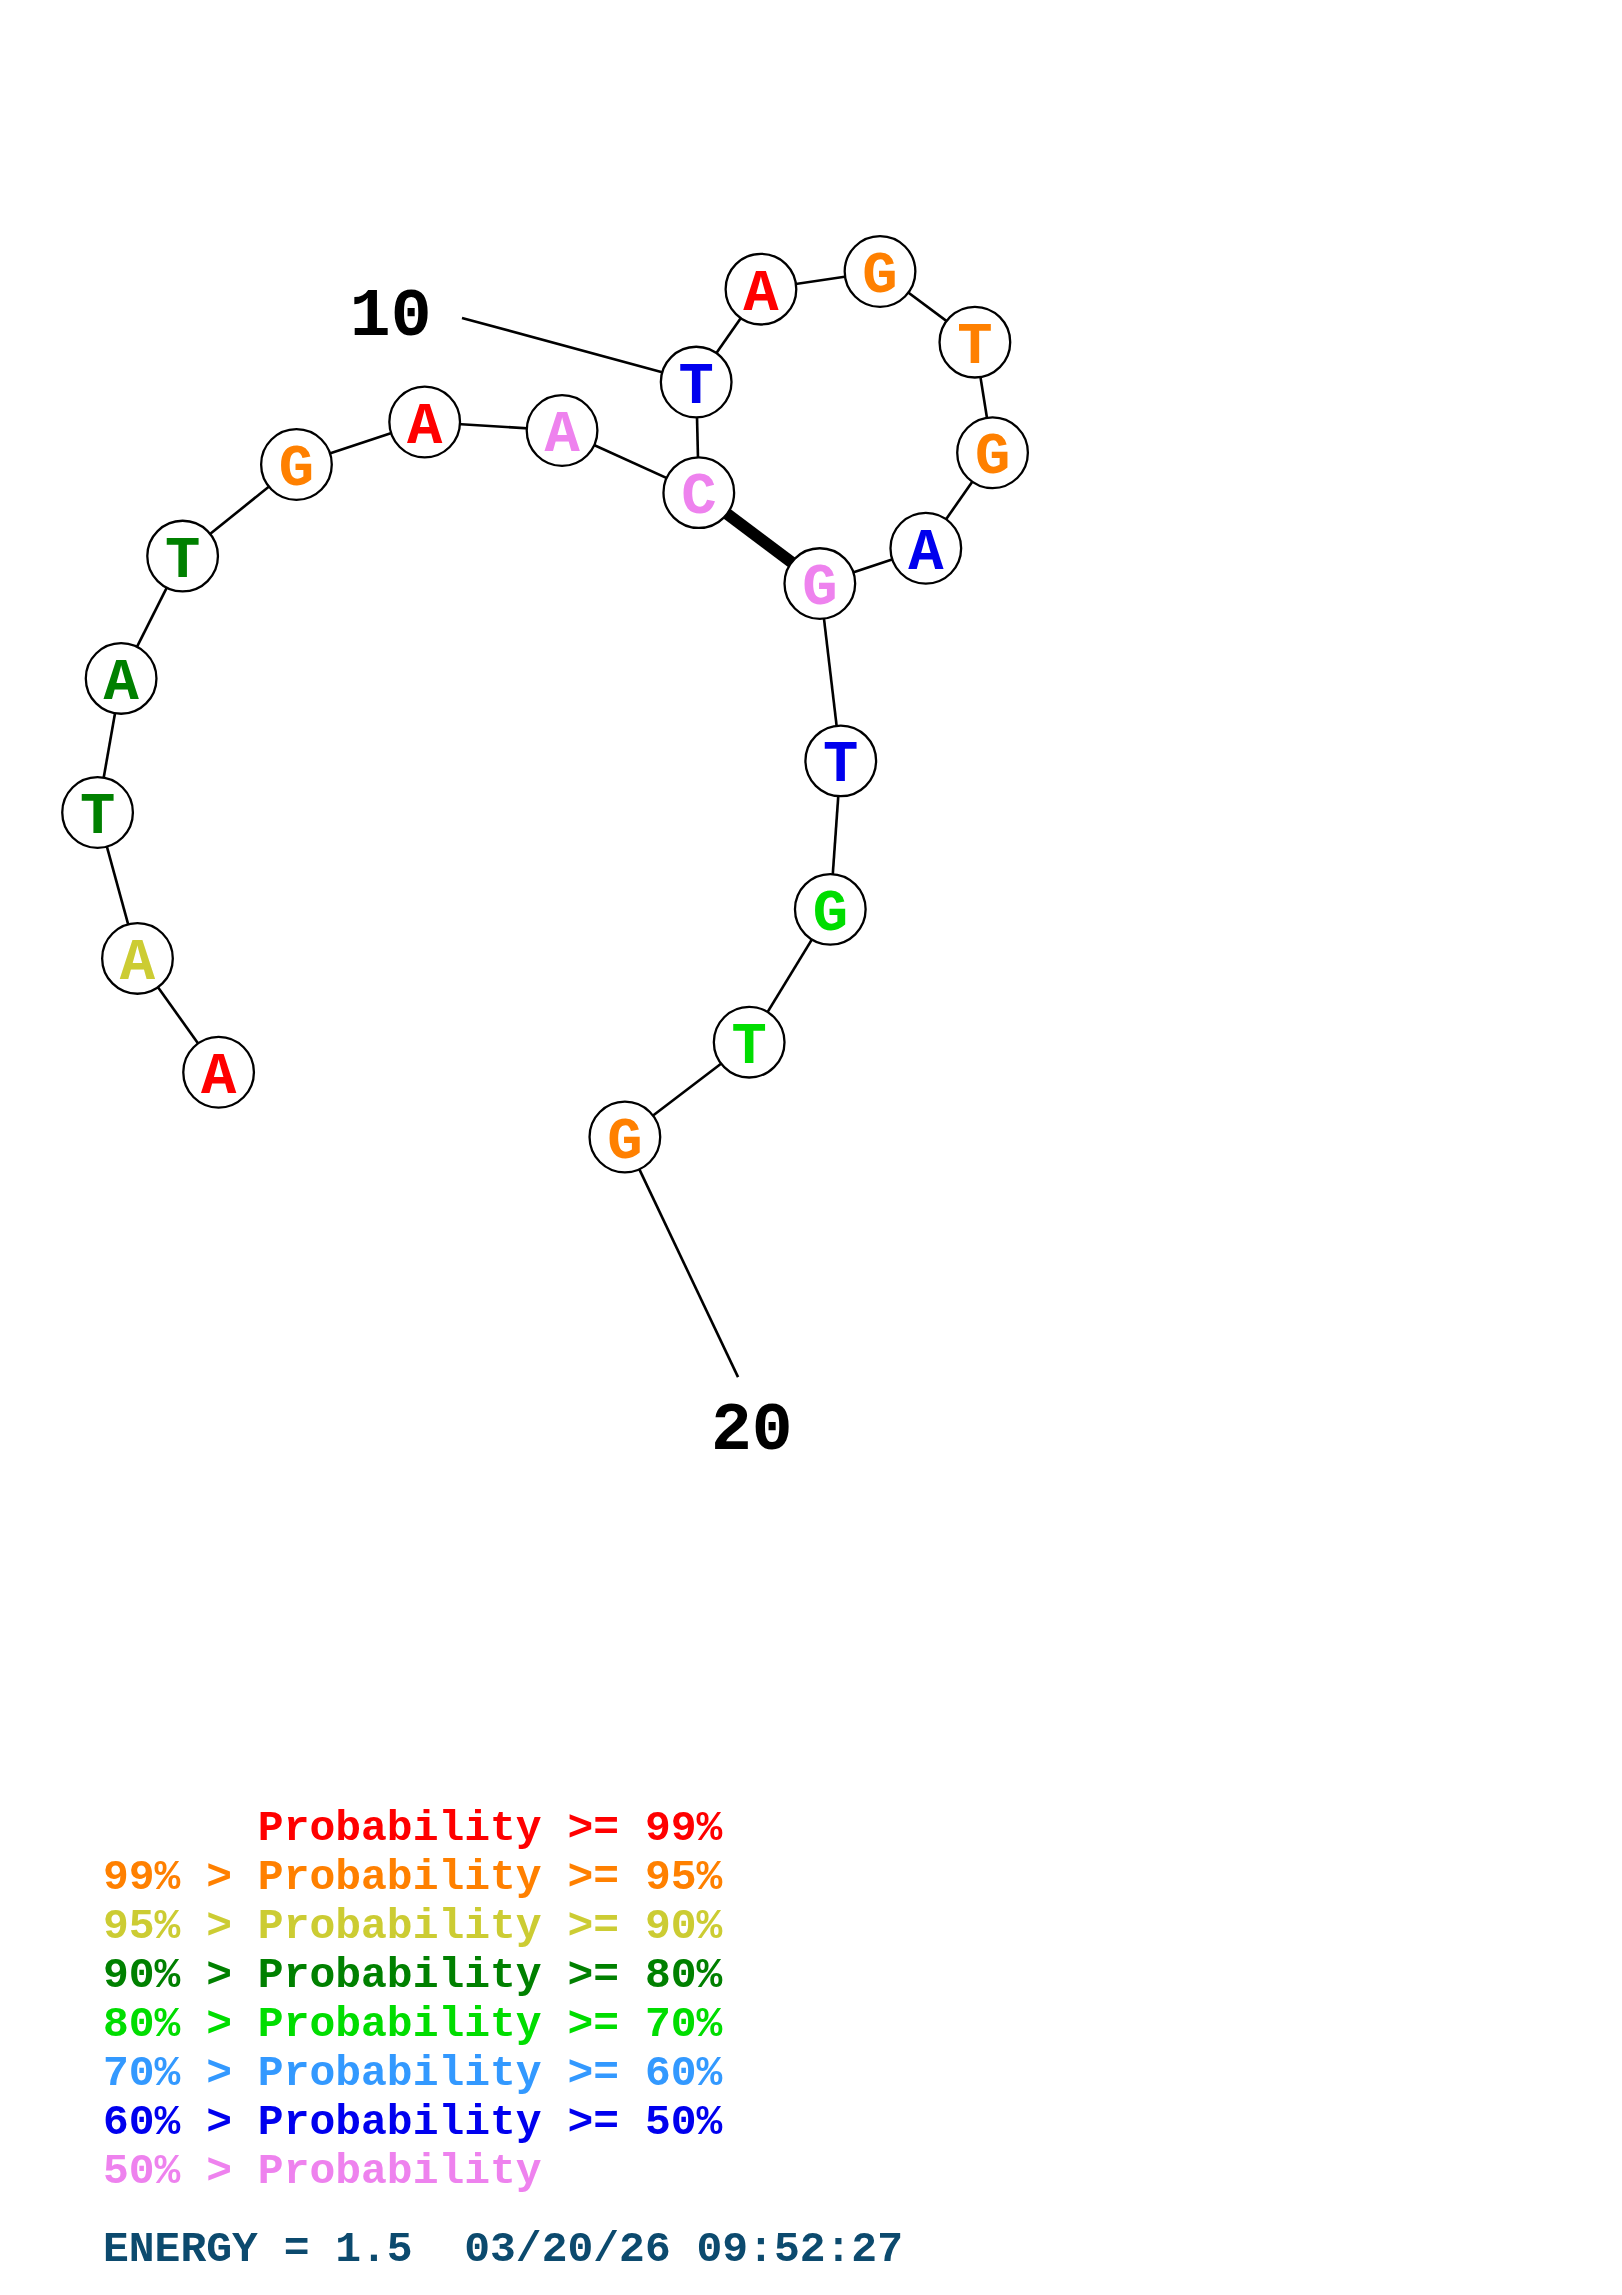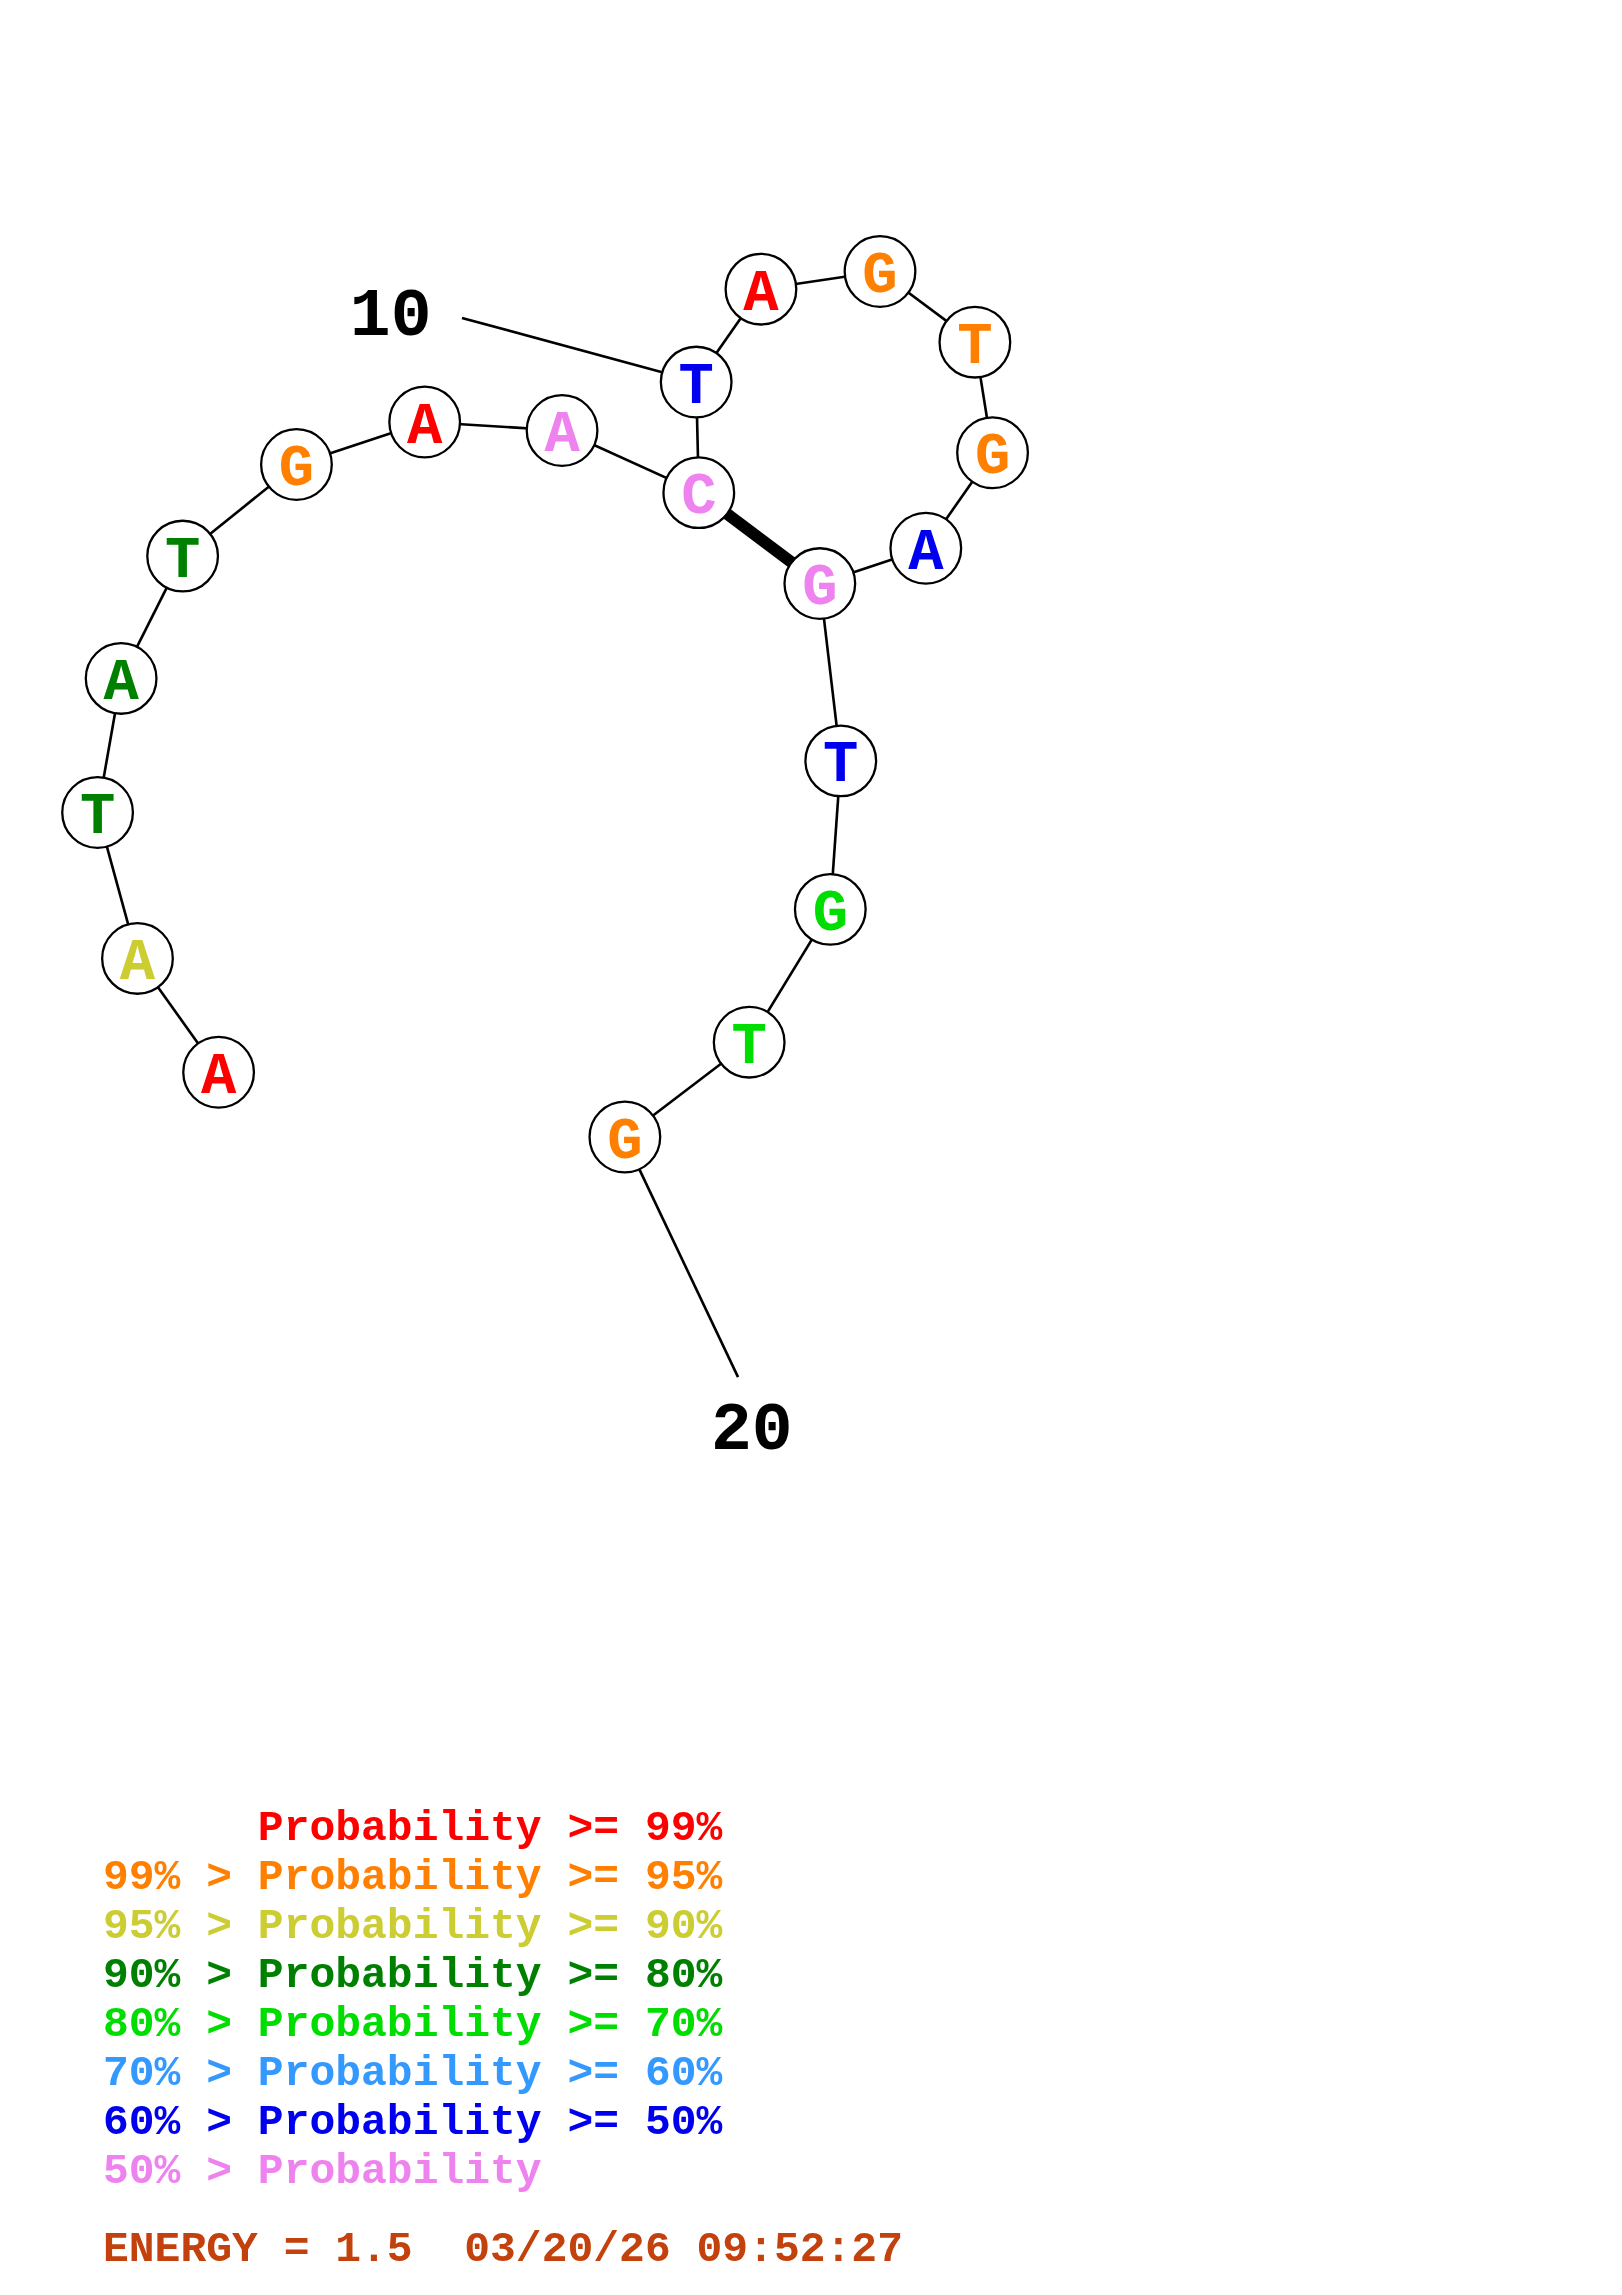--- a/index.html
+++ b/index.html
@@ -40,21 +40,21 @@
     line-height: 49px;
     white-space: pre;
   }
   #footer {
     position: absolute;
     left: 103px;
     top: 2225px;
     font-family: "Liberation Mono", monospace;
     font-weight: bold;
     font-size: 43px;
-    color: #c2410c;
+    color: #0c4a6e;
     white-space: pre;
   }
 </style>
 </head>
 <body>
 
 <svg id="diagram" width="1622" height="2295" viewBox="0 0 2479 3508" xmlns="http://www.w3.org/2000/svg">
     <line x1="334" y1="1639" x2="210" y2="1465" stroke="#000000" stroke-width="4"></line>
     <line x1="210" y1="1465" x2="149" y2="1242" stroke="#000000" stroke-width="4"></line>
     <line x1="149" y1="1242" x2="185" y2="1037" stroke="#000000" stroke-width="4"></line>

